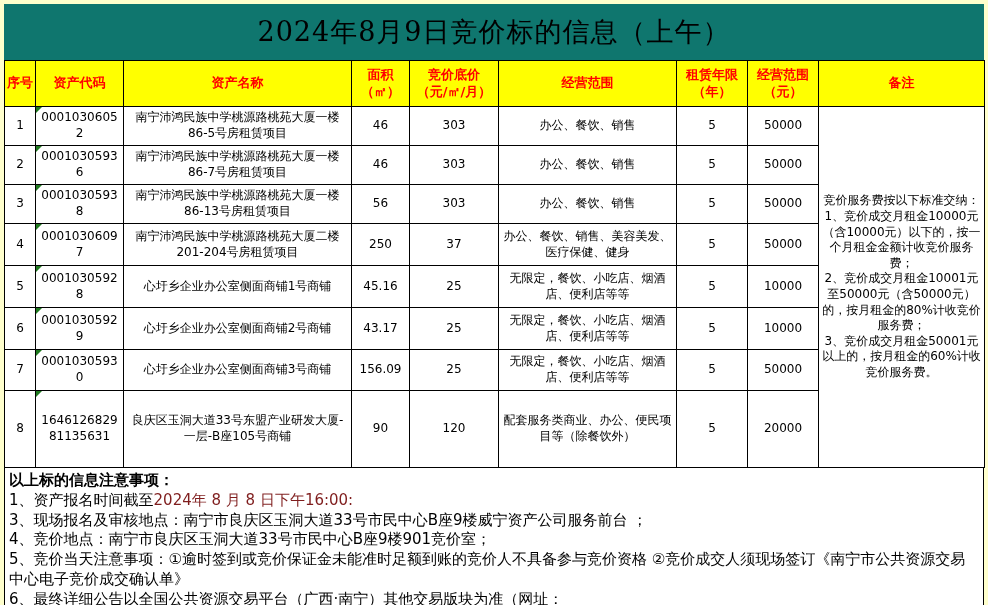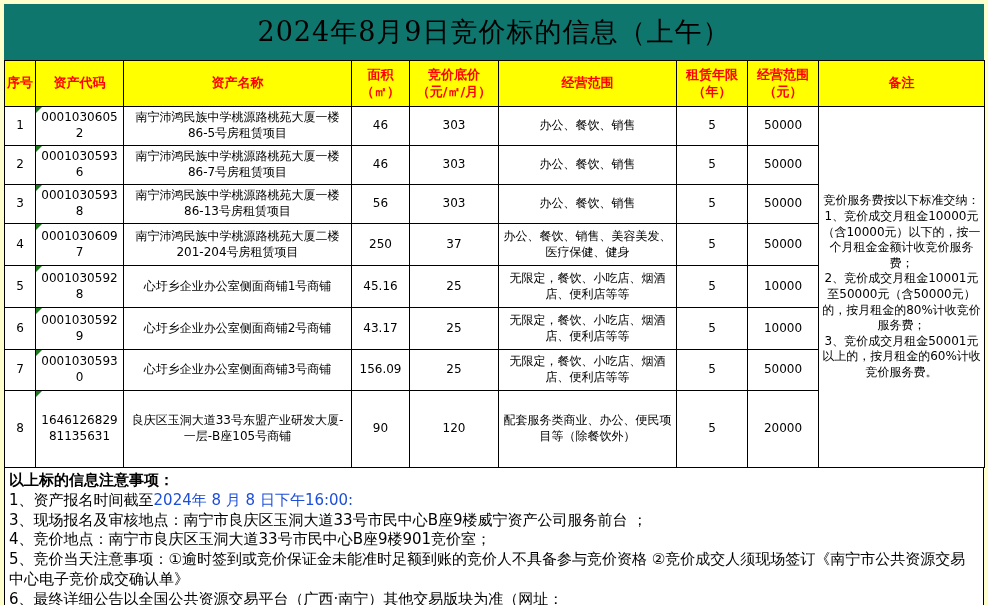--- a/index.html
+++ b/index.html
@@ -48,21 +48,21 @@
     border-top:6px solid #1F7A1F;border-right:6px solid transparent;
   }
   .notes{
     width:980px;box-sizing:border-box;
     border:1px solid #000;border-top:none;
     background:#fff;
     padding:3px 4px 7px 4px;
     font-size:15px;line-height:1.32;
   }
   .notes .note-heading{font-weight:bold;}
-  .notes .red{color:#1d4ed8;}
+  .notes .red{color:#7f1d1d;}
   .note-line{white-space:pre-wrap;}
 </style>
 </head>
 <body>
 
 <div class="wrap">
   <div class="title-bar">2024年8月9日竞价标的信息（上午）</div>
 
   <table class="bid">
     <colgroup>

